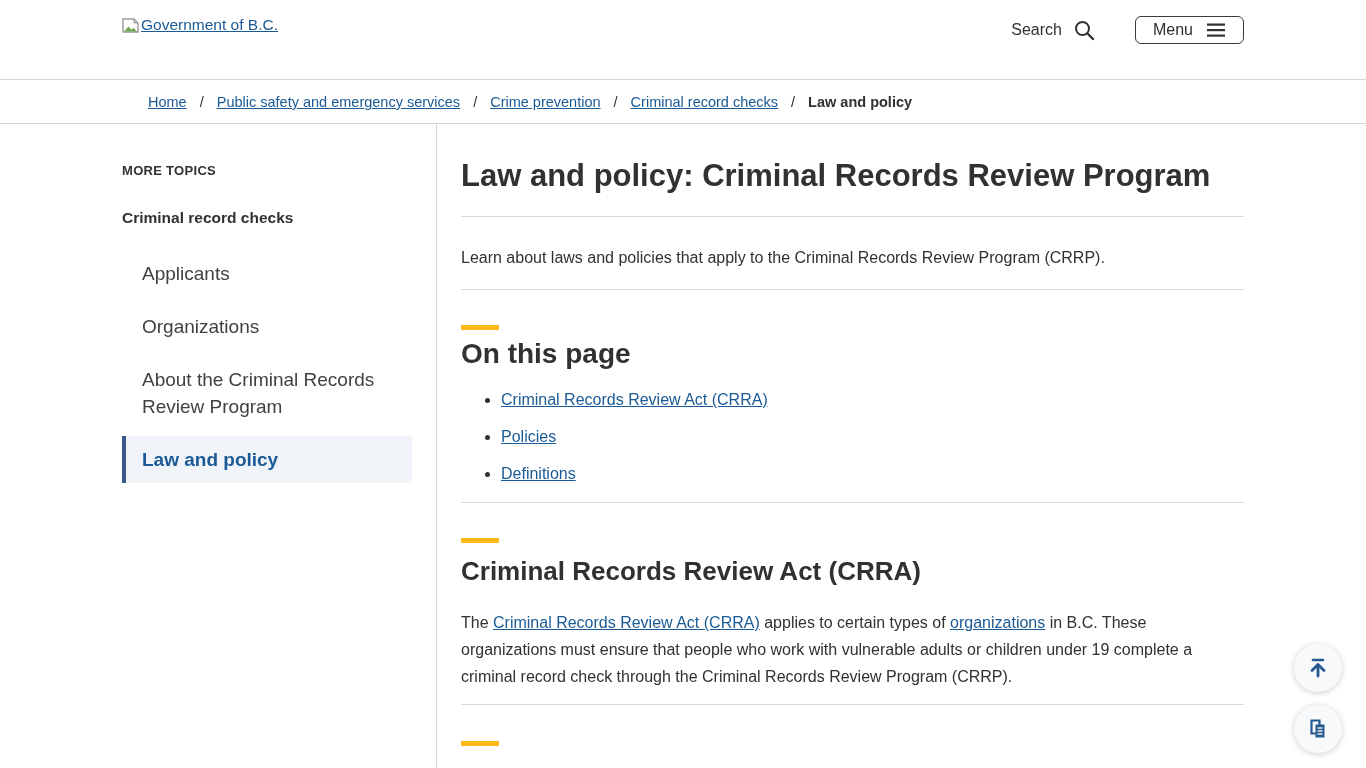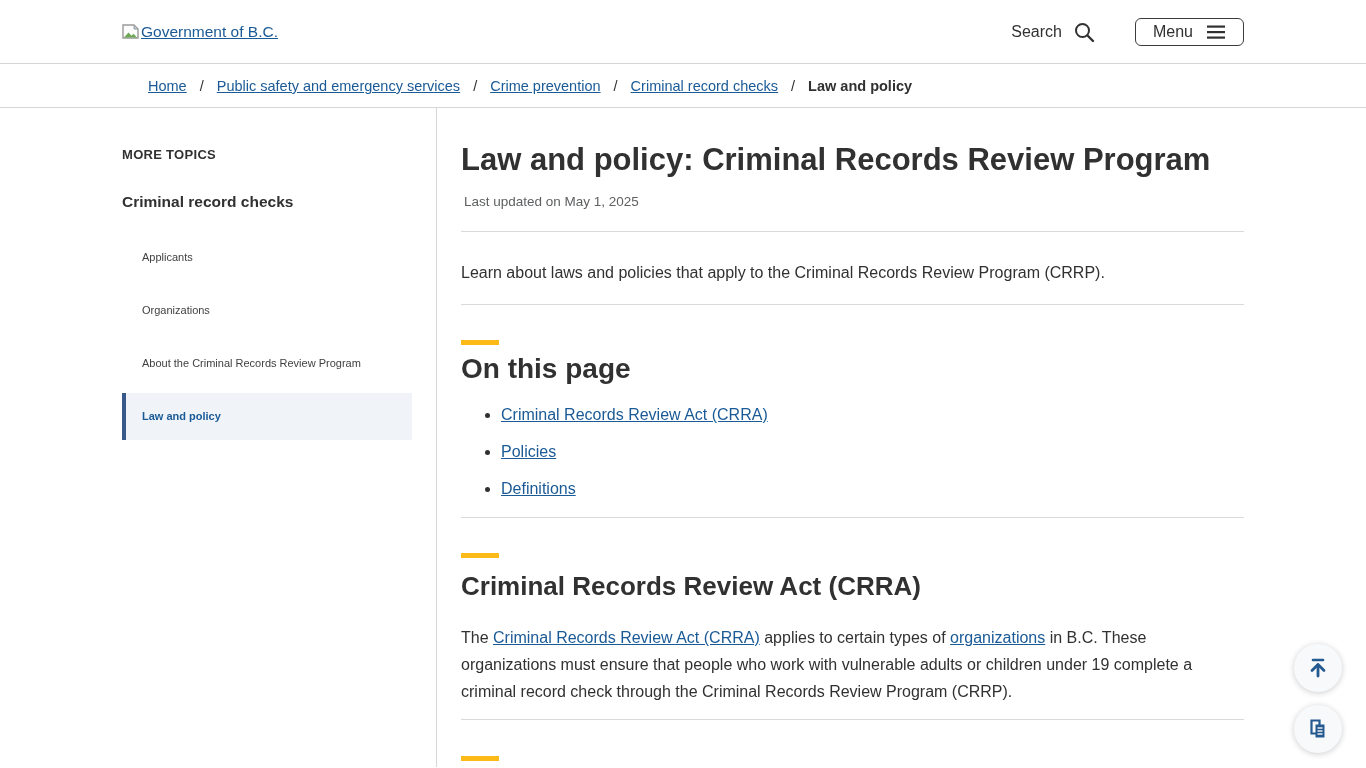--- a/index.html
+++ b/index.html
@@ -10,22 +10,22 @@
     background: #ffffff;
     width: 1366px;
     height: 768px;
     overflow: hidden;
   }
   a { cursor: pointer; }
 
   
   .header { height: 64px; border-bottom: 1px solid #d6d6d6; background: #fff; }
   .header-inner {
-    width: 1122px; margin: 0 auto; height: 100%;
-    display: flex; align-items: center; justify-content: space-between;
+    width: 1122px; margin: 16px auto; height: 100%;
+    display: flex; align-items: flex-start; justify-content: space-between;
   }
   .logo-link {
     display: inline-flex; align-items: center; gap: 1px;
     color: #1a5a96; text-decoration: underline; font-size: 15.5px;
   }
   .broken-img { display: inline-block; width: 17px; height: 15px; margin-right: 1px; }
   .header-right { display: flex; align-items: center; gap: 40px; }
   .search {
     display: flex; align-items: center; gap: 11px;
     font-size: 16px; color: #313132; background: none; border: none;
@@ -63,21 +63,21 @@
   
   .sidebar-heading {
     font-size: 13px; font-weight: bold; letter-spacing: 0.3px;
     margin: 0 0 31px; color: #313132;
   }
   .sidebar-section-title {
     font-size: 15.5px; font-weight: bold; margin: 0 0 23px; color: #313132;
   }
   .nav-item {
     display: block; text-decoration: none; color: #414141;
-    font-size: 11px; line-height: 27px;
+    font-size: 19px; line-height: 27px;
     padding: 10px 10px 10px 20px; margin-bottom: 6px;
   }
   .nav-item.active {
     background: #f0f4f8; border-left: 4px solid #38598a;
     padding-left: 16px; color: #1a5a96; font-weight: bold;
   }
 
   
   .page-title { font-size: 31px; font-weight: bold; margin: 0; line-height: 1.2; color: #313132; }
   .meta { margin: 16px 0 0 3px; font-size: 13.5px; color: #5e6062; }
@@ -164,21 +164,20 @@
     <h3 class="sidebar-heading">MORE TOPICS</h3>
     <h4 class="sidebar-section-title">Criminal record checks</h4>
     <a class="nav-item">Applicants</a>
     <a class="nav-item">Organizations</a>
     <a class="nav-item">About the Criminal Records Review Program</a>
     <a class="nav-item active">Law and policy</a>
   </aside>
 
   <main class="main">
     <h1 class="page-title">Law and policy: Criminal Records Review Program</h1>
-    <p class="meta">Last updated on May 1, 2025</p>
     <hr class="divider">
 
     <p class="intro">Learn about laws and policies that apply to the Criminal Records Review Program (CRRP).</p>
     <hr class="divider-2">
 
     <div class="accent-bar"></div>
     <h2 class="h2-onpage">On this page</h2>
     <ul class="onpage-list">
       <li><a>Criminal Records Review Act (CRRA)</a></li>
       <li><a>Policies</a></li>

